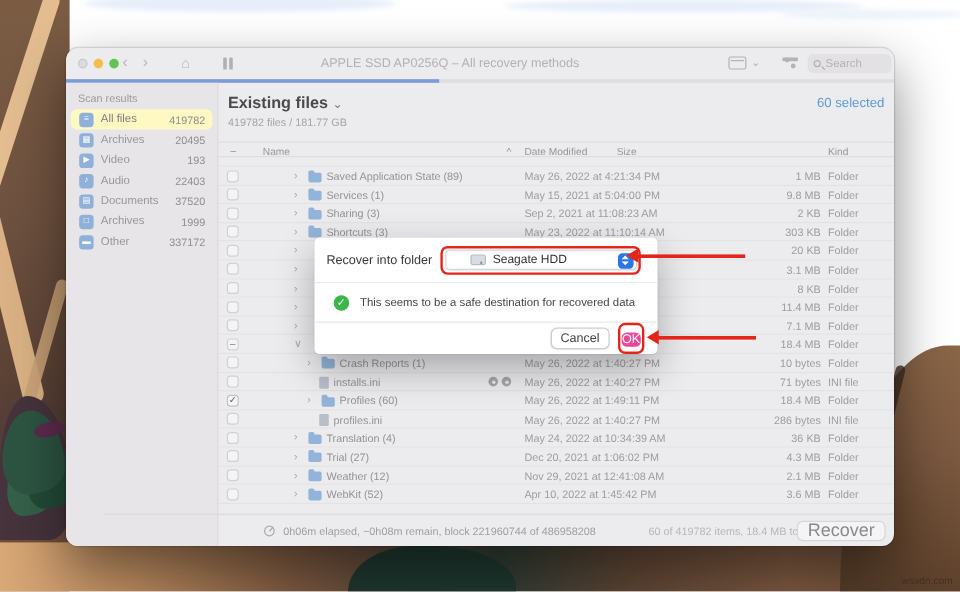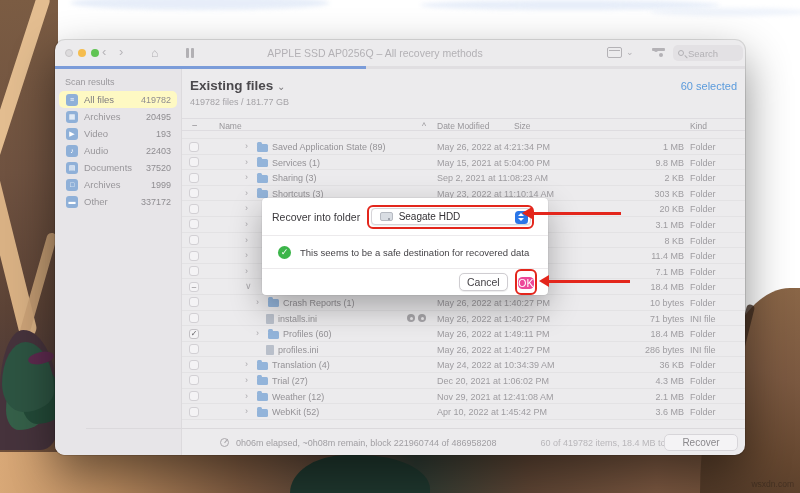--- a/index.html
+++ b/index.html
@@ -116,29 +116,29 @@
   .badges .badge { display:block; }
   .badge.b1 { left:225px; } .badge.b2 { left:236px; }
   .checked .cb { color:#5f5d61; border-color:#c4c2c6; }
 
   
   .statusbar { position:absolute; left:0; right:0; bottom:0; height:27px; border-top:1px solid #dbd9dc;margin-left:31px; }
   .st-icon { position:absolute; left:134px; top:9px; width:9px; height:9px; border:1.3px solid #aaa8ac; border-radius:50%; }
   .st-icon::after { content:""; position:absolute; left:3px; top:-1px; width:1.3px; height:5px; background:#aaa8ac; transform:rotate(40deg); transform-origin:bottom; }
   .st-text { position:absolute; left:150px; top:9px; font-size:9px; color:#a09ea2; }
   .sel-info { position:absolute; right:70px; top:9px; font-size:9px; color:#b8b6ba; }
-  .recover-btn { position:absolute; right:7px; top:5px; width:74px; height:17px; background:#f4f3f5; border:1px solid #d7d5d9; border-radius:5px; font-size:10px; color:#8a888c; text-align:center; line-height:15px; }
+  .recover-btn { position:absolute; right:7px; top:5px; width:74px; height:17px; background:#f4f3f5; border:1px solid #d7d5d9; border-radius:5px; font-size:15px; color:#8a888c; text-align:center; line-height:15px; }
 
   
   .dialog { position:absolute; left:207px; top:158px; width:286px; height:97px; background:#ffffff; border-radius:4px;
       box-shadow:0 12px 32px rgba(0,0,0,.3), 0 0 0 .5px rgba(0,0,0,.08); z-index:5; }
   .d-row1 { position:absolute; left:0; right:0; top:0; height:37px; display:flex; align-items:center; padding-left:10px; }
   .d-label { font-size:10.5px; color:#3b393d; white-space:nowrap; }
   .popup-outline { margin-left:7px; border:2px solid #e3261c; border-radius:6px; padding:1.5px; }
-  .popup { width:160px; height:17px; background:#fff; border:1px solid #d6d4d8; border-radius:4px; display:flex; align-items:center; padding-left:8px; gap:6px; position:relative; box-shadow:0 .5px 1px rgba(0,0,0,.08); }
+  .popup { width:160px; height:17px; background:#fff; border:1px solid #d6d4d8; border-radius:4px; display:flex; align-items:center; padding-left:20px; gap:6px; position:relative; box-shadow:0 .5px 1px rgba(0,0,0,.08); }
   .drive-ico { width:13px; height:9px; background:#d9dde3; border:1px solid #b6bac2; border-radius:2px; position:relative; flex:none; }
   .drive-ico::after { content:""; position:absolute; right:1.5px; top:5px; width:2px; height:1.5px; background:#8d929c; border-radius:50%; }
   .popup-val { font-size:10px; color:#333135; }
   .stepper { position:absolute; right:2px; top:1.5px; width:13px; height:13px; background:#2a76e8; border-radius:3.5px; }
   .stepper i { position:absolute; left:3.5px; width:0; height:0; border-left:3px solid transparent; border-right:3px solid transparent; }
   .stepper i.up { top:2.5px; border-bottom:3.5px solid #fff; }
   .stepper i.dn { bottom:2.5px; border-top:3.5px solid #fff; }
   .d-sep { position:absolute; left:0; right:0; height:1px; background:#eceaec; }
   .sep1 { top:37px; } .sep2 { top:70px; }
   .d-row2 { position:absolute; left:0; right:0; top:38px; height:32px; display:flex; align-items:center; padding-left:16px; gap:9px; }

